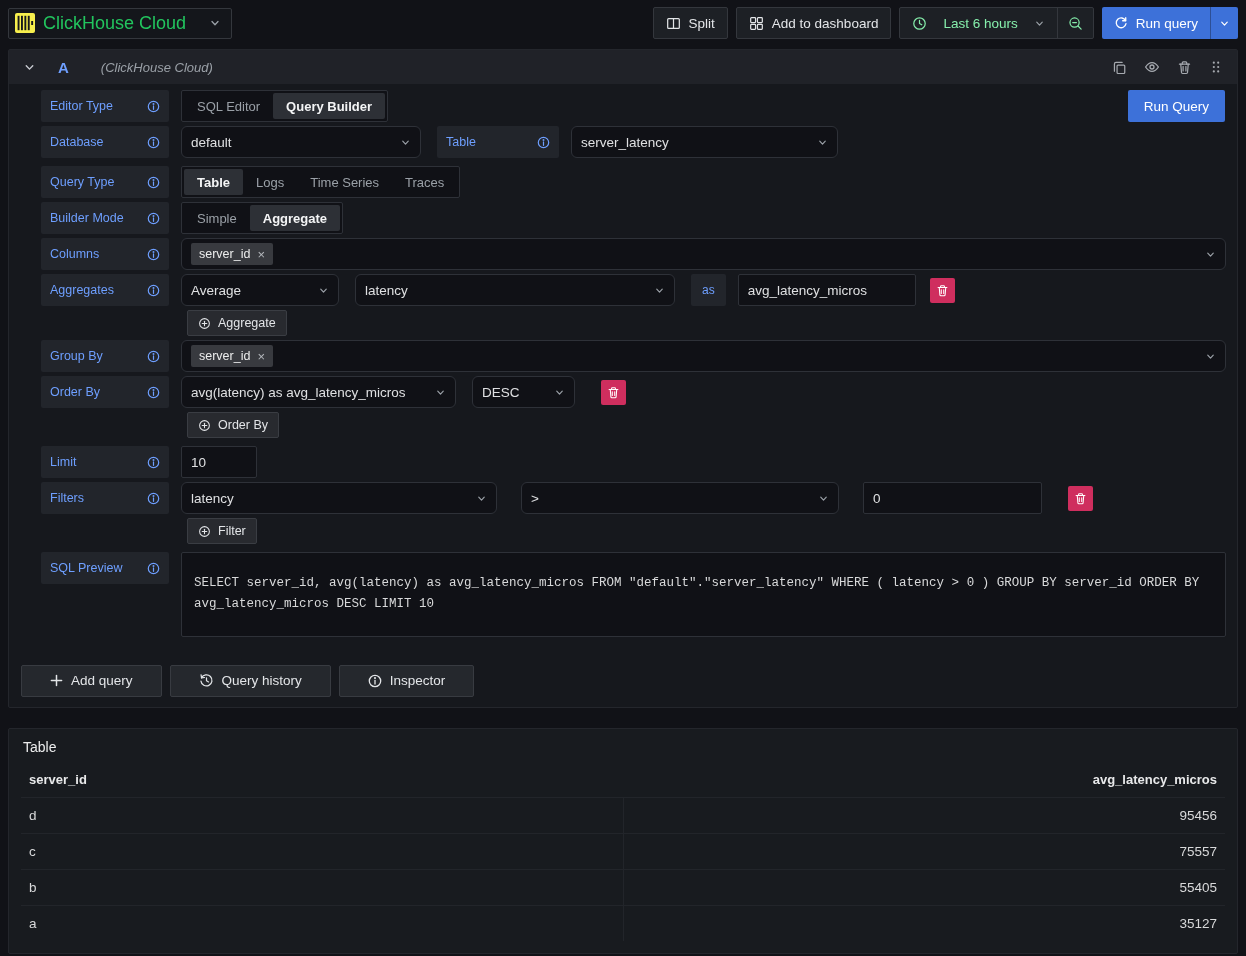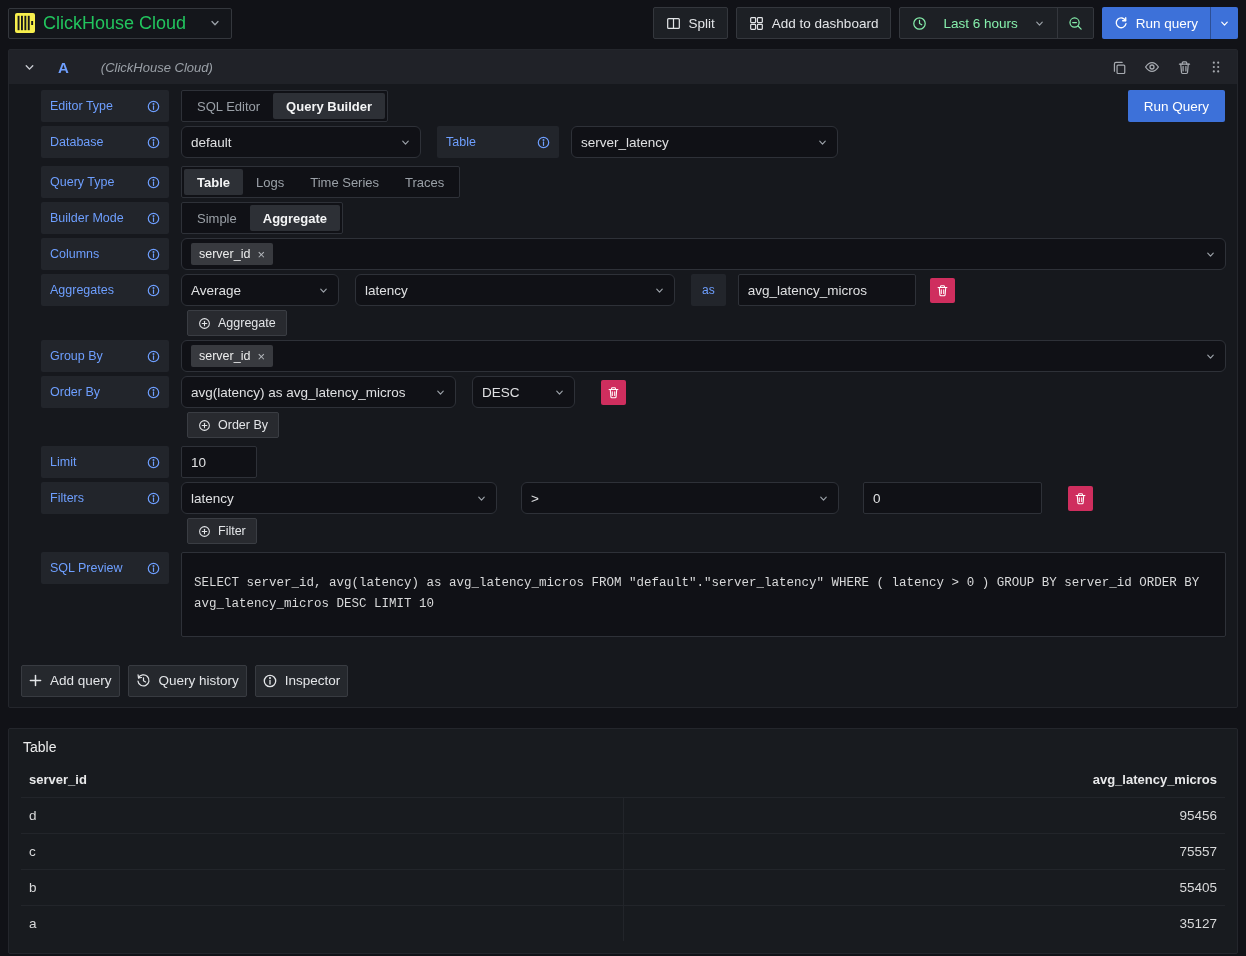--- a/index.html
+++ b/index.html
@@ -68,21 +68,21 @@
   .sub-row { margin:4px 0 4px 146px; }
 
   .sql-box { flex:1; align-self:stretch; background:#101116; border:1px solid #2e3138; border-radius:2px;
     padding:20px 12px; font-family:"Liberation Mono","DejaVu Sans Mono",monospace; font-size:12.5px; line-height:1.7;
     color:#d8d9da; word-break:break-all; }
   .row.align-top { align-items:flex-start; }
   .row.align-top .flabel { height:32px; }
 
   .qfooter { display:flex; gap:8px; margin:28px 0 0 6px; padding:0 6px; }
   .fbtn { height:32px; background:#25282d; border:1px solid #383b41; border-radius:2px; color:#e3e5e8;
-    font-size:13.5px; font-weight:500; display:flex; align-items:center; gap:8px; padding:0 7px; cursor:pointer; }
+    font-size:13.5px; font-weight:500; display:flex; align-items:center; gap:8px; padding:0 28px; cursor:pointer; }
 
   
   .tpanel { margin:20px 8px 0; border:1px solid #24262c; border-radius:2px; background:#181b1f; padding:8px 12px 12px; }
   .tpanel-title { font-size:14px; font-weight:500; color:#eceded; padding:2px 0 0 2px; }
   .thead { display:flex; align-items:center; height:34px; margin-top:8px; }
   .thead .th { font-size:13px; font-weight:700; color:#e8e9ea; flex:1; padding:0 8px; cursor:pointer; }
   .thead .th.right { text-align:right; }
   .trow { display:flex; align-items:stretch; height:36px; border-top:1px solid #22252a; font-size:13.5px; color:#d8d9da; }
   .trow .td { flex:1; display:flex; align-items:center; padding:0 8px; }
   .trow .td.first { border-right:1px solid #22252a; }

